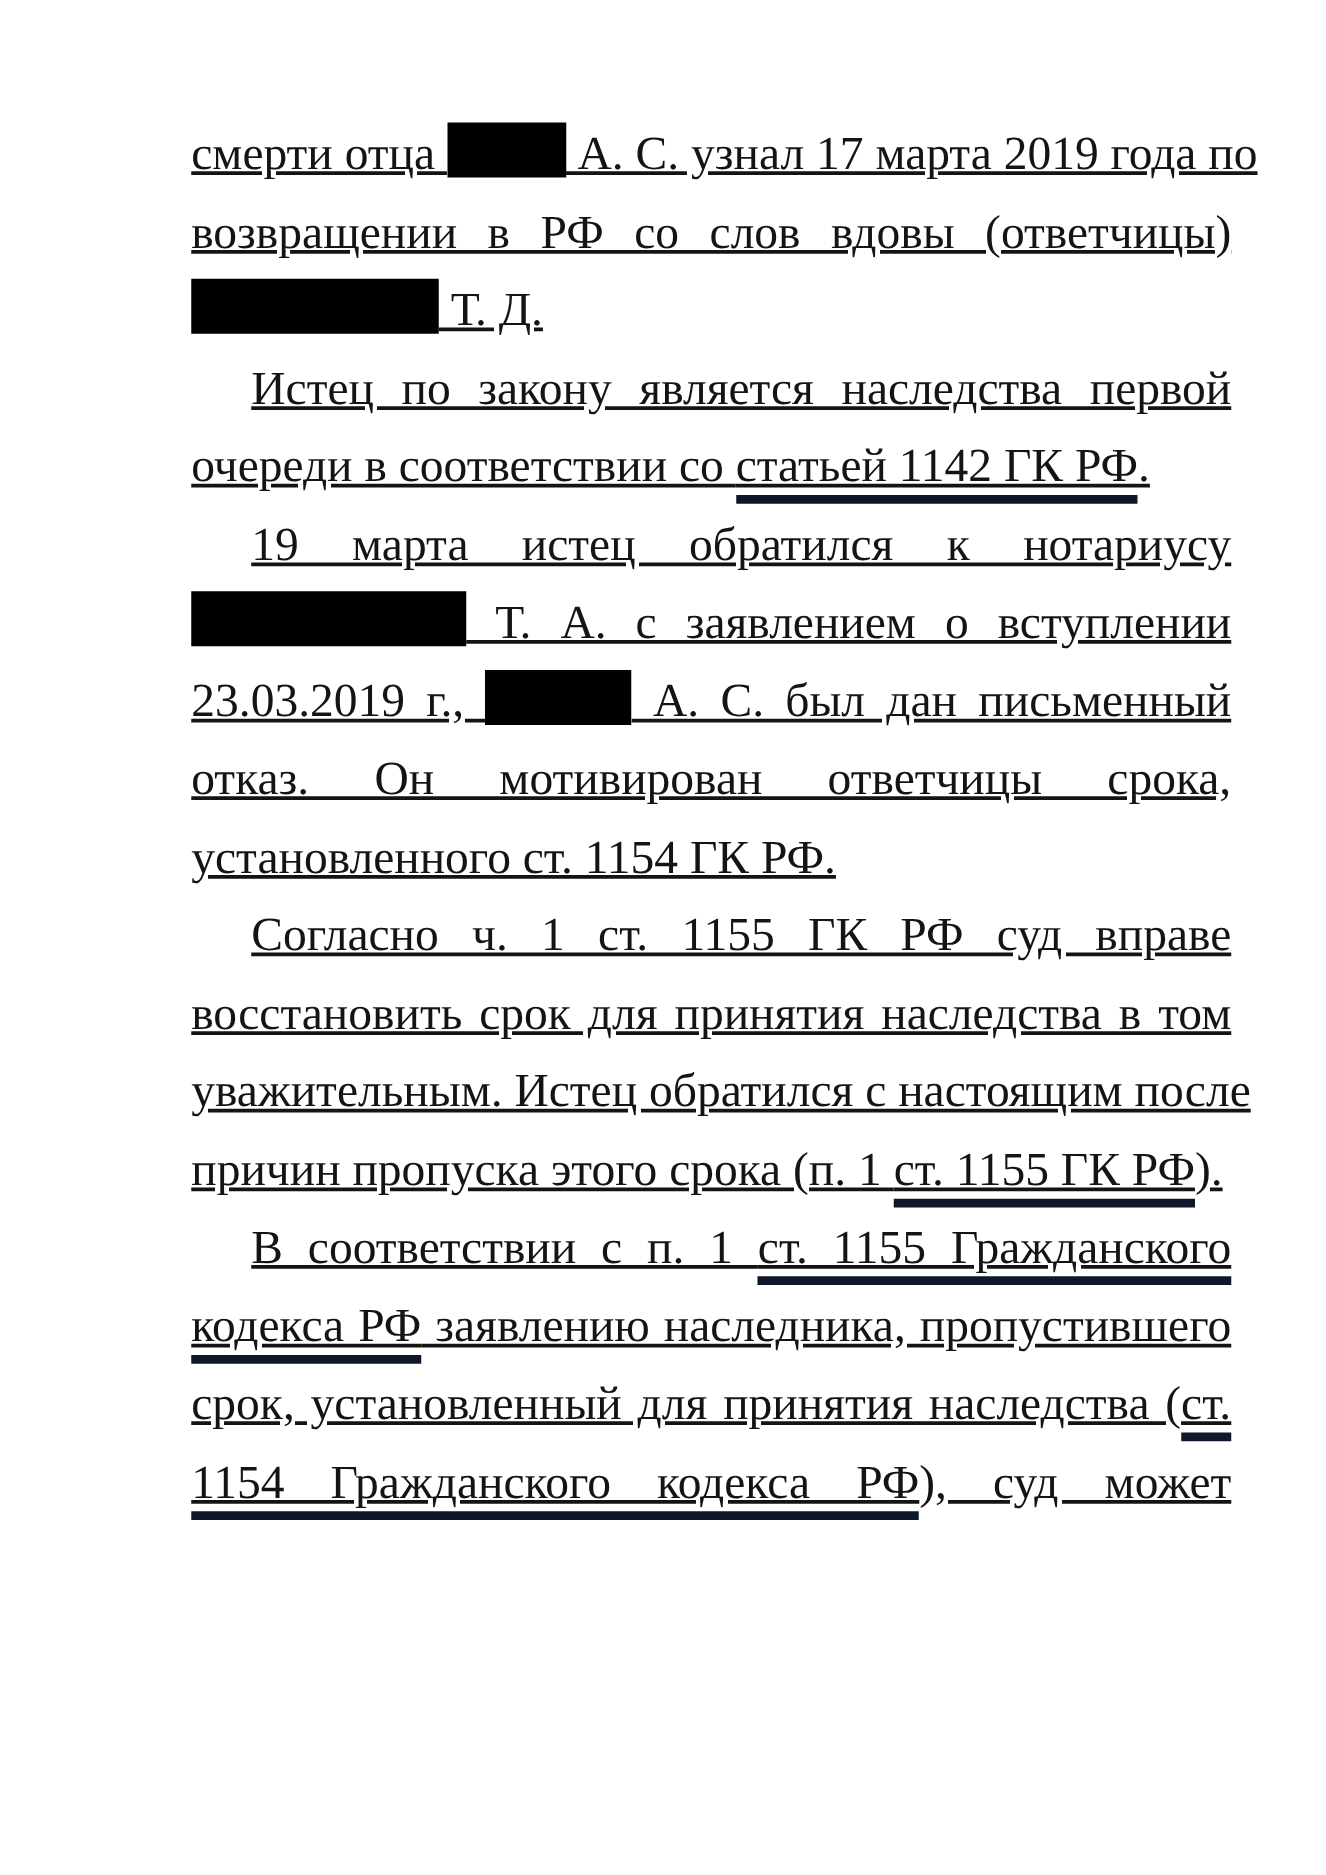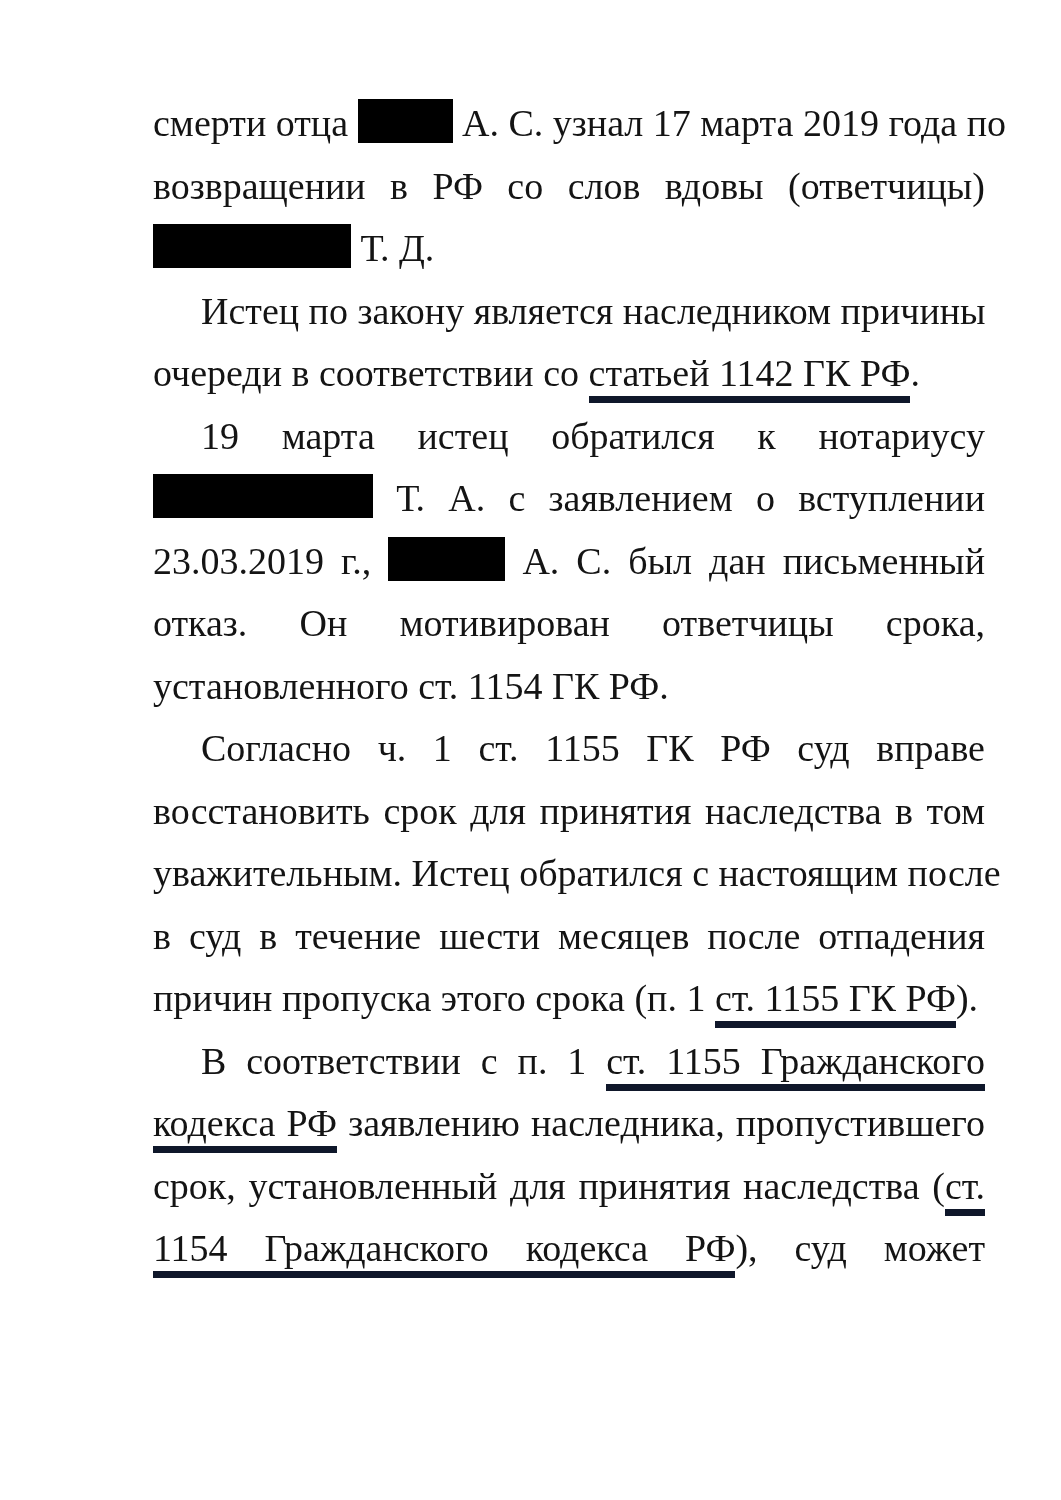--- a/index.html
+++ b/index.html
@@ -14,20 +14,21 @@
     background: #ffffff;
     box-sizing: border-box;
     padding: 92px 76px 0 153px;
     overflow: hidden;
     font-family: "Liberation Serif", "DejaVu Serif", serif;
     font-size: 38px;
     color: #141414;
   }
   .paragraph {
     margin: 0;
+    text-decoration: underline;
   }
   .line {
     height: 62.5px;
     line-height: 62.5px;
     white-space: nowrap;
     overflow: visible;
   }
   .line.justify {
     text-align: justify;
     text-align-last: justify;
@@ -58,35 +59,34 @@
 <body>
 
 <div class="page">
   <div id="text-block">
       <div class="paragraph">
         <div class="line justify"><span class="plain">смерти отца </span><span class="redaction" style="width: 95px;"></span><span class="plain"> А. С. узнал 17 марта 2019 года по</span></div>
         <div class="line justify"><span class="plain">возвращении в РФ со слов вдовы (ответчицы)</span></div>
         <div class="line left"><span class="redaction" style="width: 198px;"></span><span class="plain"> Т. Д.</span></div>
       </div>
       <div class="paragraph">
-        <div class="line justify indent"><span class="plain">Истец по закону является наследником причины</span></div>
+        <div class="line justify indent"><span class="plain">Истец по закону является наследства первой</span></div>
         <div class="line left"><span class="plain">очереди в соответствии со </span><span class="underlined">статьей 1142 ГК РФ</span><span class="plain">.</span></div>
       </div>
       <div class="paragraph">
         <div class="line justify indent"><span class="plain">19 марта истец обратился к нотариусу</span></div>
         <div class="line justify"><span class="redaction" style="width: 220px;"></span><span class="plain"> Т. А. с заявлением о вступлении</span></div>
         <div class="line justify"><span class="plain">23.03.2019 г., </span><span class="redaction" style="width: 117px;"></span><span class="plain"> А. С. был дан письменный</span></div>
         <div class="line justify"><span class="plain">отказ. Он мотивирован ответчицы срока,</span></div>
         <div class="line left"><span class="plain">установленного ст. 1154 ГК РФ.</span></div>
       </div>
       <div class="paragraph">
         <div class="line justify indent"><span class="plain">Согласно ч. 1 ст. 1155 ГК РФ суд вправе</span></div>
         <div class="line justify"><span class="plain">восстановить срок для принятия наследства в том</span></div>
         <div class="line justify"><span class="plain">уважительным. Истец обратился с настоящим после</span></div>
-        <div class="line justify"><span class="plain">в суд в течение шести месяцев после отпадения</span></div>
         <div class="line left"><span class="plain">причин пропуска этого срока (п. 1 </span><span class="underlined">ст. 1155 ГК РФ</span><span class="plain">).</span></div>
       </div>
       <div class="paragraph">
         <div class="line justify indent"><span class="plain">В соответствии с п. 1 </span><span class="underlined">ст. 1155 Гражданского</span></div>
         <div class="line justify"><span class="underlined">кодекса РФ</span><span class="plain"> заявлению наследника, пропустившего</span></div>
         <div class="line justify"><span class="plain">срок, установленный для принятия наследства (</span><span class="underlined">ст.</span></div>
         <div class="line justify"><span class="underlined">1154 Гражданского кодекса РФ</span><span class="plain">), суд может</span></div>
       </div>
     </div>
 </div>

